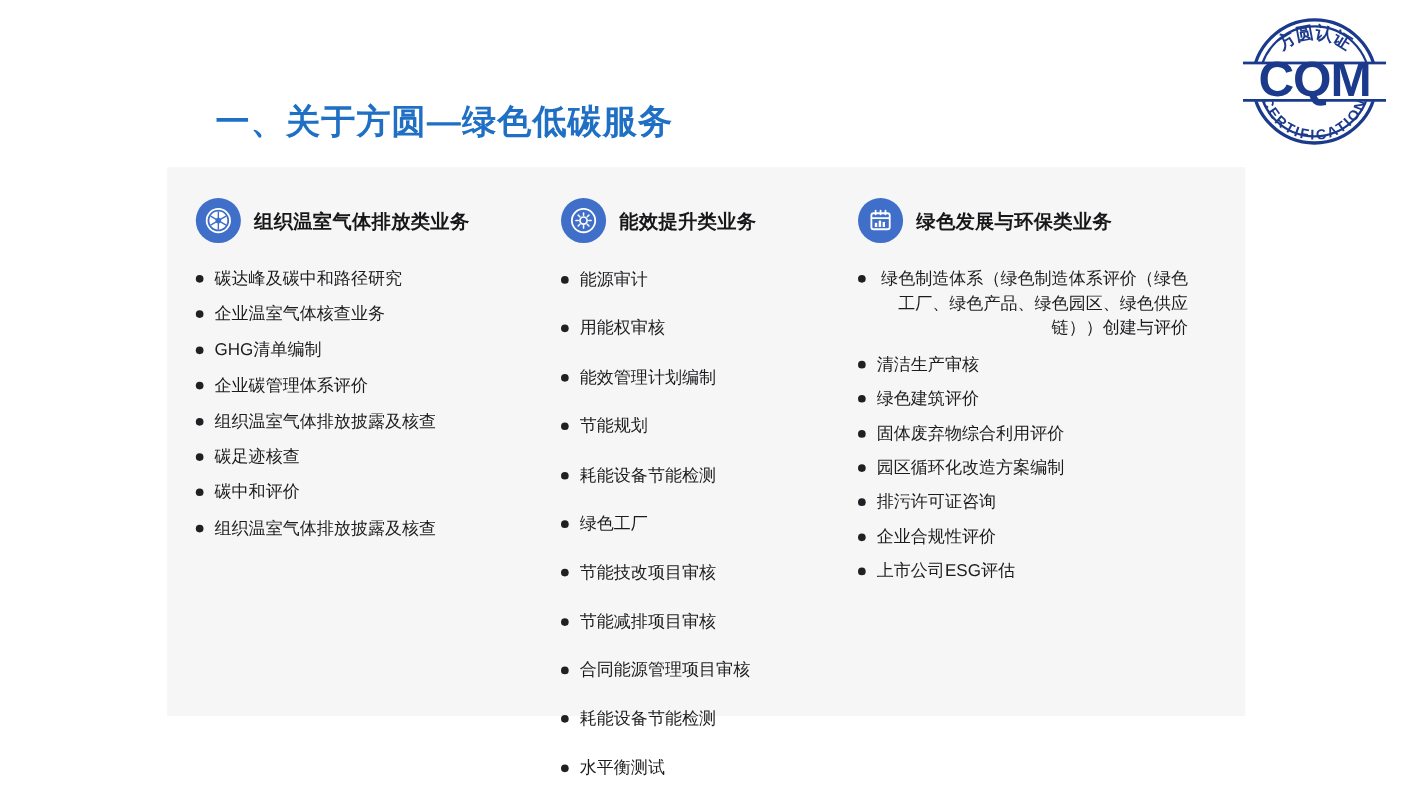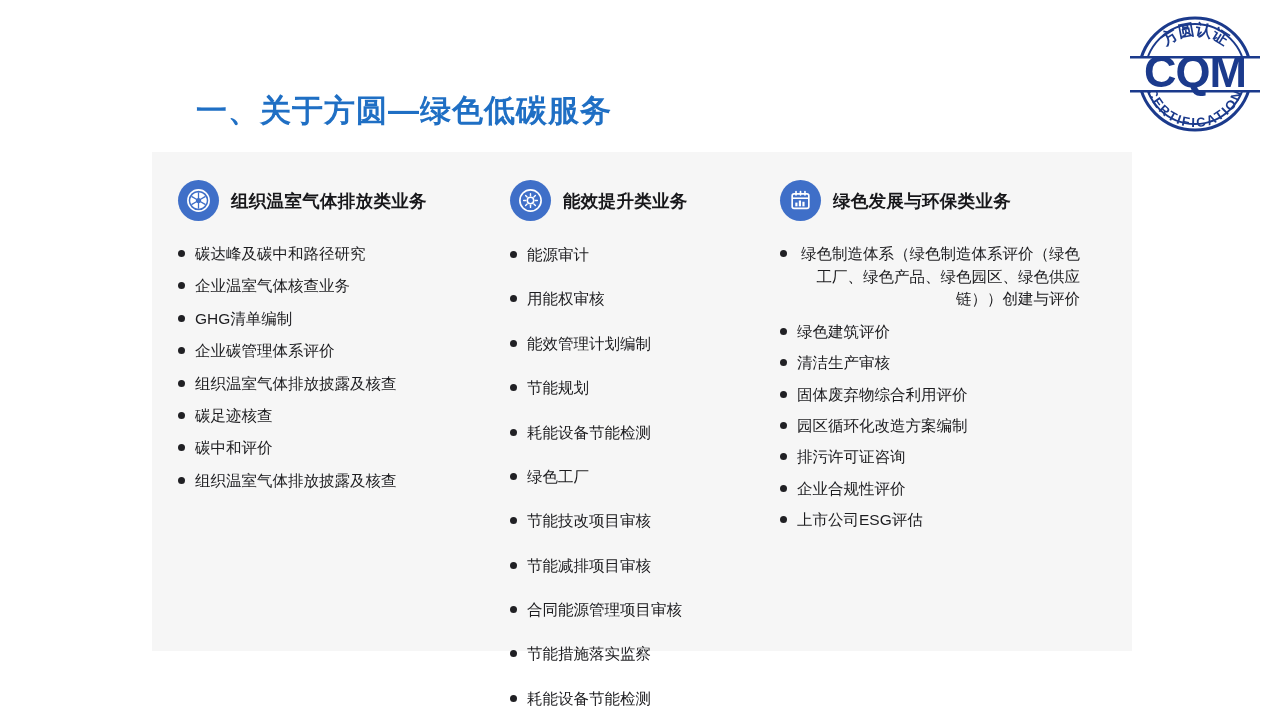--- a/index.html
+++ b/index.html
@@ -208,21 +208,20 @@
       <ul class="items">
         <li>能源审计</li>
         <li>用能权审核</li>
         <li>能效管理计划编制</li>
         <li>节能规划</li>
         <li>耗能设备节能检测</li>
         <li>绿色工厂</li>
         <li>节能技改项目审核</li>
         <li>节能减排项目审核</li>
         <li>合同能源管理项目审核</li>
-        <li>节能措施落实监察</li>
         <li>耗能设备节能检测</li>
         <li>水平衡测试</li>
         <li>电能质量测试</li>
       </ul>
     </div>
 
     <div class="col col-3">
       <div class="col-head">
         <span class="col-icon">
           <svg width="25" height="25" viewBox="0 0 24 24">
@@ -233,22 +232,22 @@
               <rect x="7" y="14" width="2.1" height="3.6"></rect>
               <rect x="10.4" y="12" width="2.1" height="5.6"></rect>
               <rect x="13.8" y="13.2" width="2.1" height="4.4"></rect>
             </g>
           </svg>
         </span>
         <span class="col-title">绿色发展与环保类业务</span>
       </div>
       <ul class="items">
         <li class="multiline">绿色制造体系（绿色制造体系评价（绿色工厂、绿色产品、绿色园区、绿色供应链））创建与评价</li>
+        <li>清洁生产审核</li>
         <li>绿色建筑评价</li>
-        <li>清洁生产审核</li>
         <li>固体废弃物综合利用评价</li>
         <li>园区循环化改造方案编制</li>
         <li>排污许可证咨询</li>
         <li>企业合规性评价</li>
         <li>上市公司ESG评估</li>
       </ul>
     </div>
 
   </div>
 </div>

